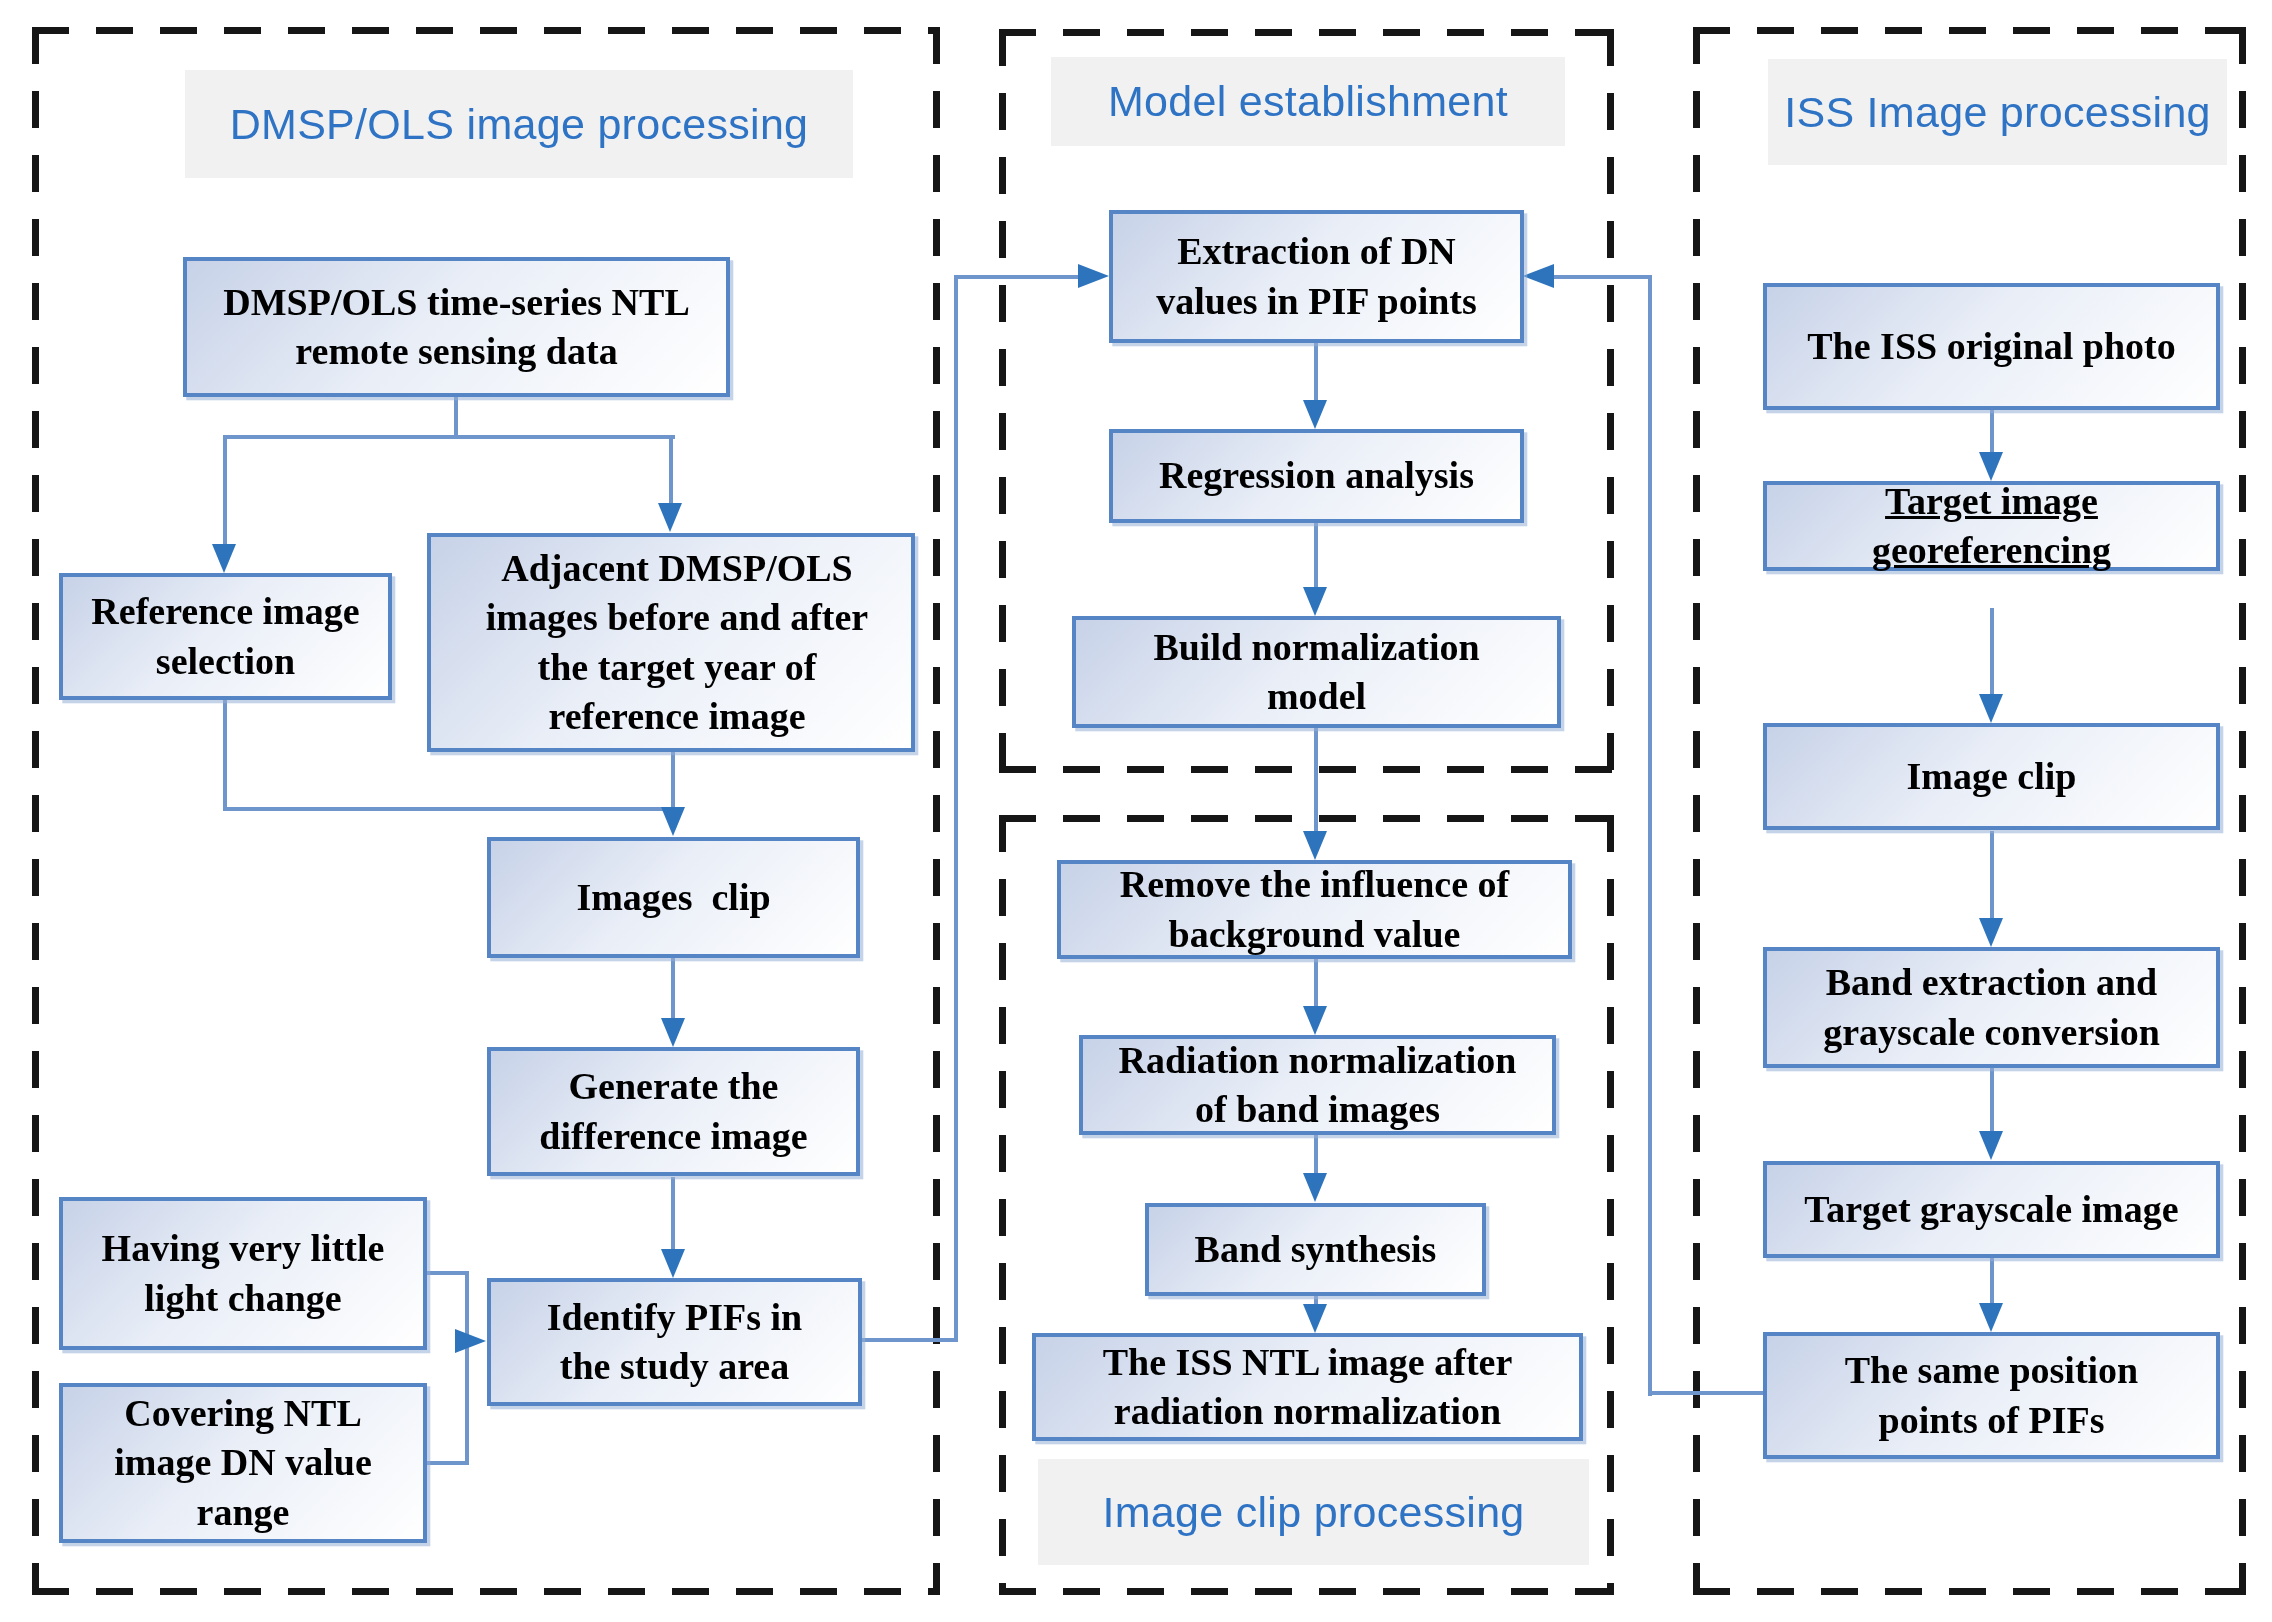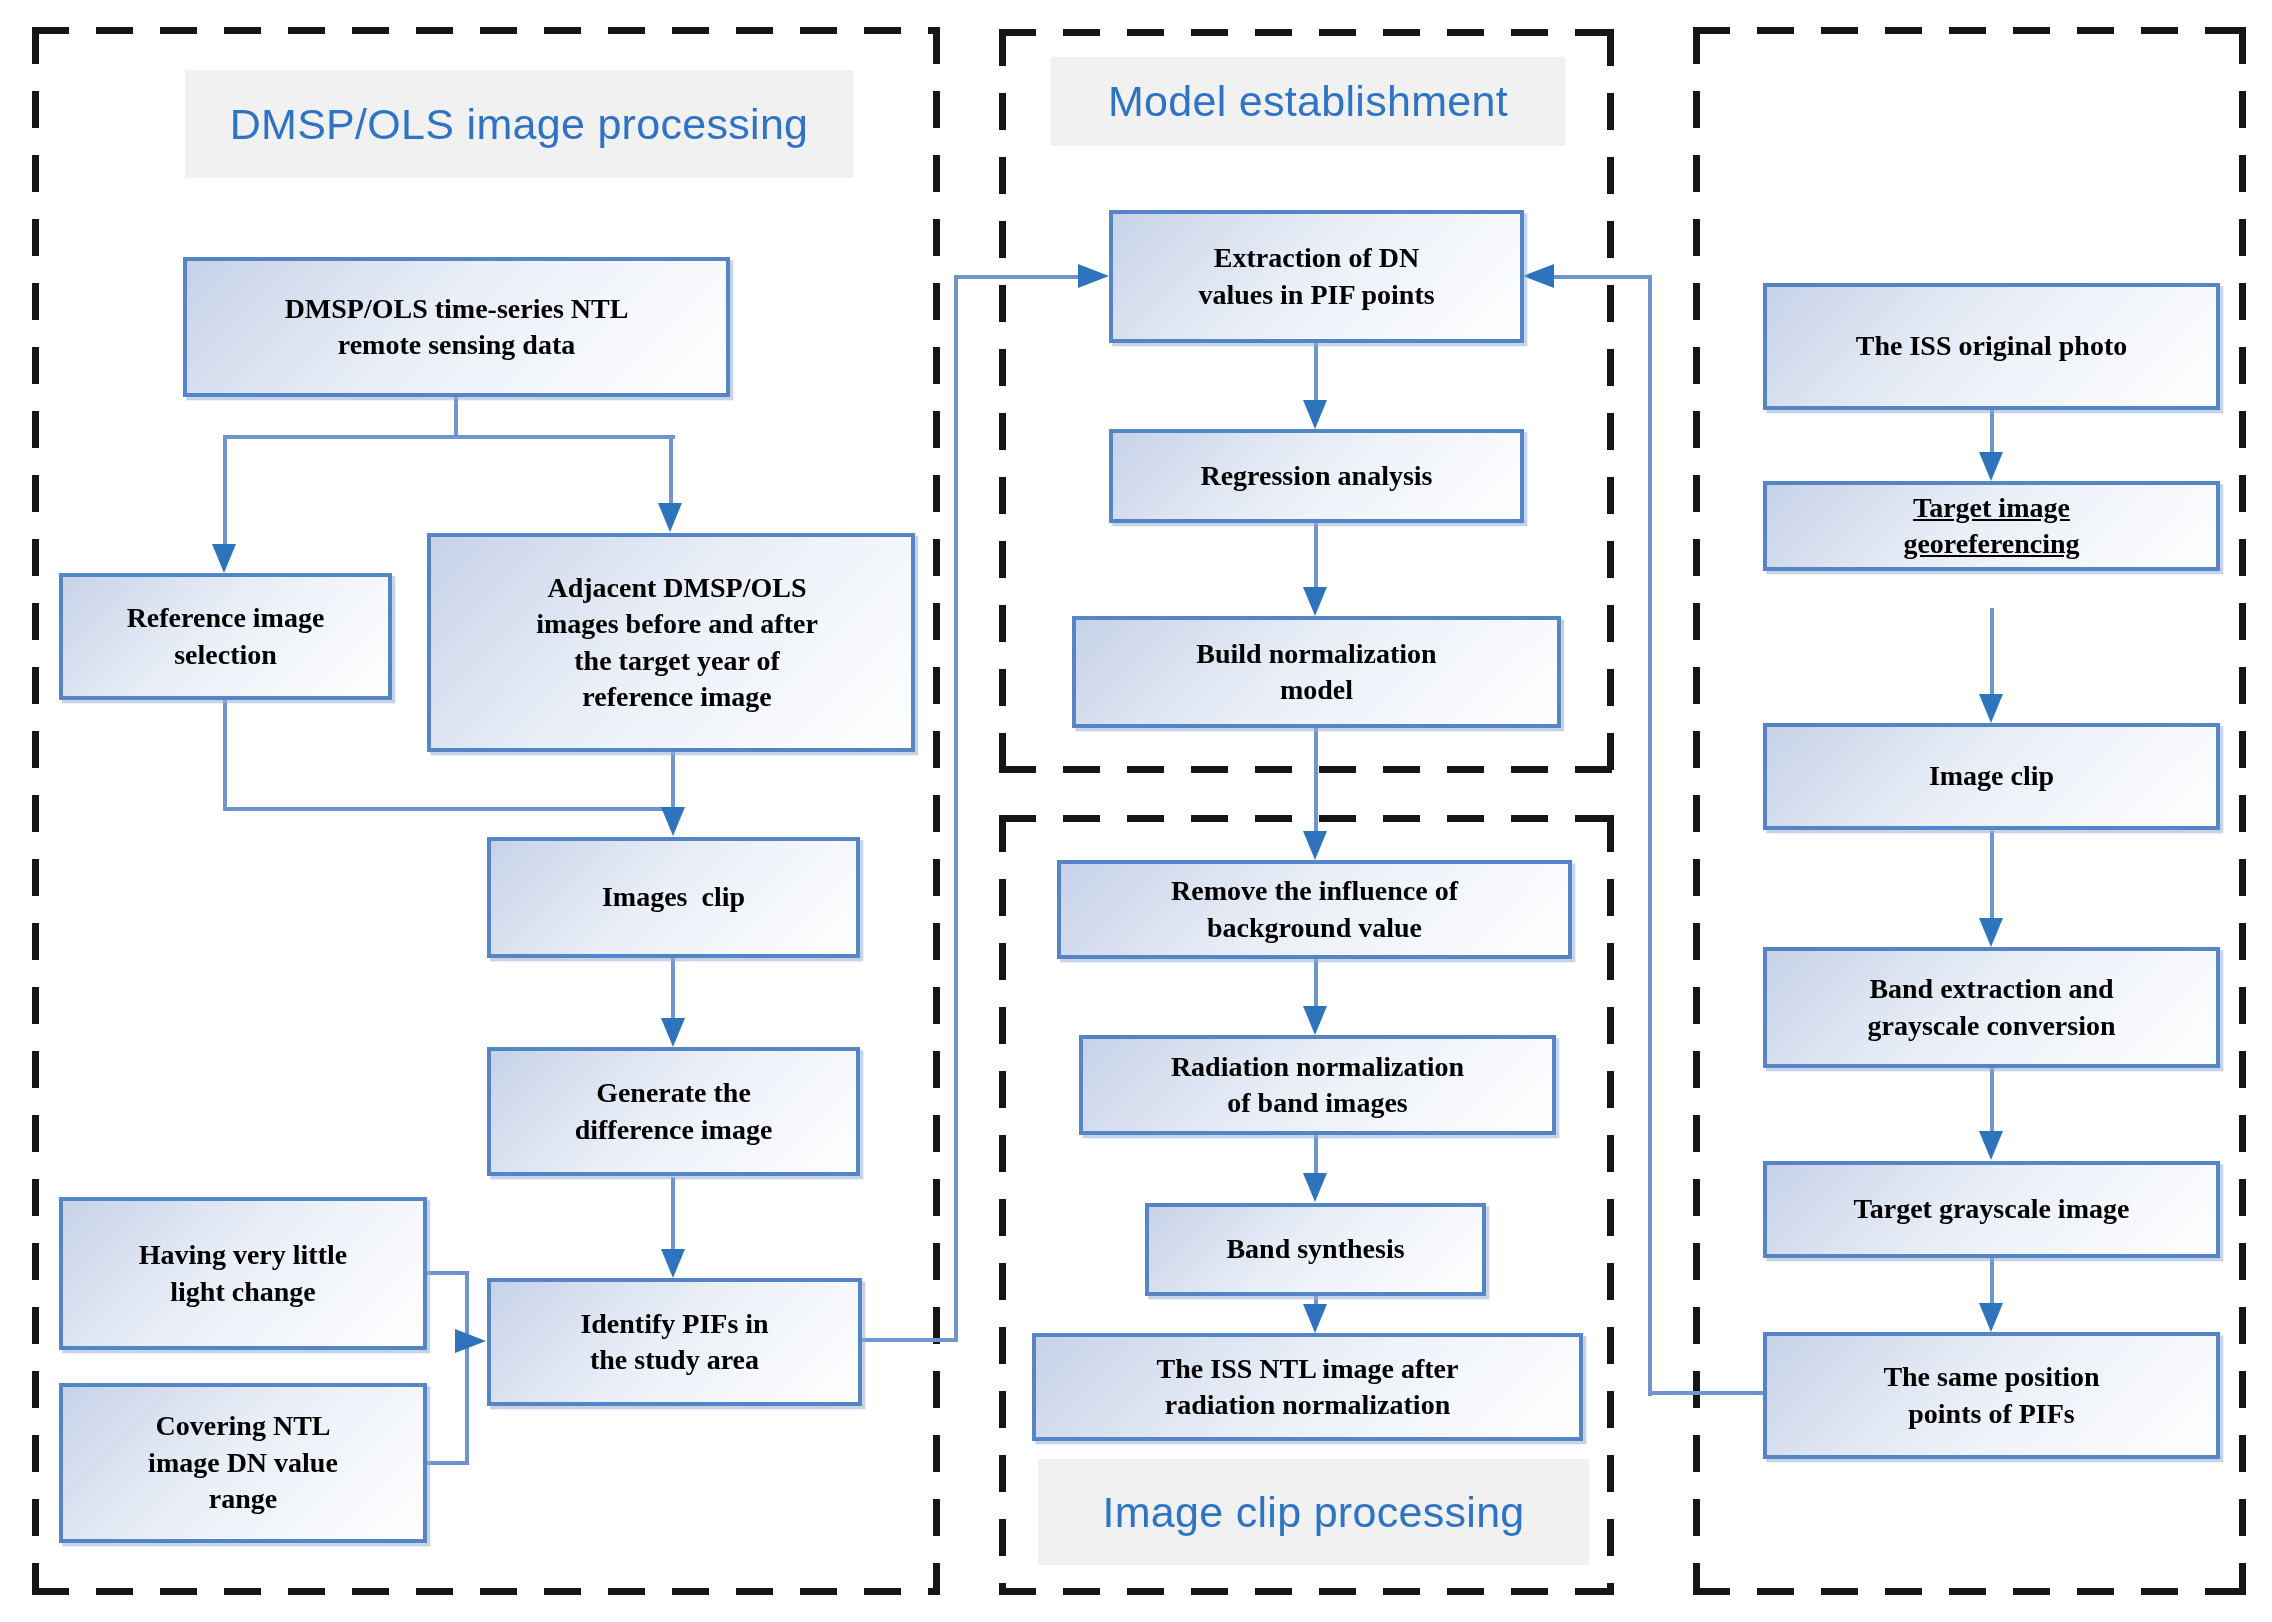--- a/index.html
+++ b/index.html
@@ -31,21 +31,21 @@
   .node{
     position:absolute;
     box-sizing:border-box;
     border:4px solid #5585c5;
     background:linear-gradient(135deg,#c7d2e8 0%,#e9eef7 45%,#ffffff 100%);
     box-shadow:3.3px 3.3px 0 rgba(149,175,214,0.55);
     display:flex;flex-direction:column;align-items:center;justify-content:center;
     text-align:center;
     color:#000;
     font-weight:bold;
-    font-size:28px;
+    font-size:38px;
     line-height:1.3;
   }
   .node .line{display:block;white-space:pre;}
   .seg{position:absolute;background:#6f96cc;}
   .arrow{position:absolute;width:0;height:0;}
   .arrow-down{border-left:12.7px solid transparent;border-right:12.7px solid transparent;border-top:29px solid #2e74bd;}
   .arrow-right{border-top:12.7px solid transparent;border-bottom:12.7px solid transparent;border-left:31px solid #2e74bd;}
   .arrow-left{border-top:12.7px solid transparent;border-bottom:12.7px solid transparent;border-right:31px solid #2e74bd;}
 </style>
 </head>
@@ -54,20 +54,21 @@
 <div id="stage">
 
   <div class="panel" style="left:32px;top:27px;width:908px;height:1568px;"></div>
   <div class="panel" style="left:999px;top:29px;width:615px;height:744px;"></div>
   <div class="panel" style="left:999px;top:815px;width:615px;height:780px;"></div>
   <div class="panel" style="left:1693px;top:27px;width:553px;height:1568px;"></div>
 
   <div class="ptitle" style="left:185px;top:70px;width:668px;height:108px;">DMSP/OLS image processing</div>
   <div class="ptitle" style="left:1051px;top:57px;width:514px;height:89px;">Model establishment</div>
   <div class="ptitle" style="left:1038px;top:1459px;width:551px;height:106px;">Image clip processing</div>
+  <div class="ptitle" style="left:1768px;top:59px;width:459px;height:106px;">ISS Image processing</div>
 
   <div id="diagram-layer">
       <div class="seg" style="left: 454px; top: 397px; width: 4px; height: 41px;"></div>
       <div class="seg" style="left: 223px; top: 435px; width: 452px; height: 4px;"></div>
       <div class="seg" style="left: 223px; top: 435px; width: 4px; height: 111px;"></div>
       <div class="seg" style="left: 669px; top: 435px; width: 4px; height: 70px;"></div>
       <div class="arrow arrow-down" style="left: 212px; top: 544px;"></div>
       <div class="arrow arrow-down" style="left: 658px; top: 503px;"></div>
       <div class="seg" style="left: 223px; top: 700px; width: 4px; height: 111px;"></div>
       <div class="seg" style="left: 223px; top: 807px; width: 455px; height: 4px;"></div>

